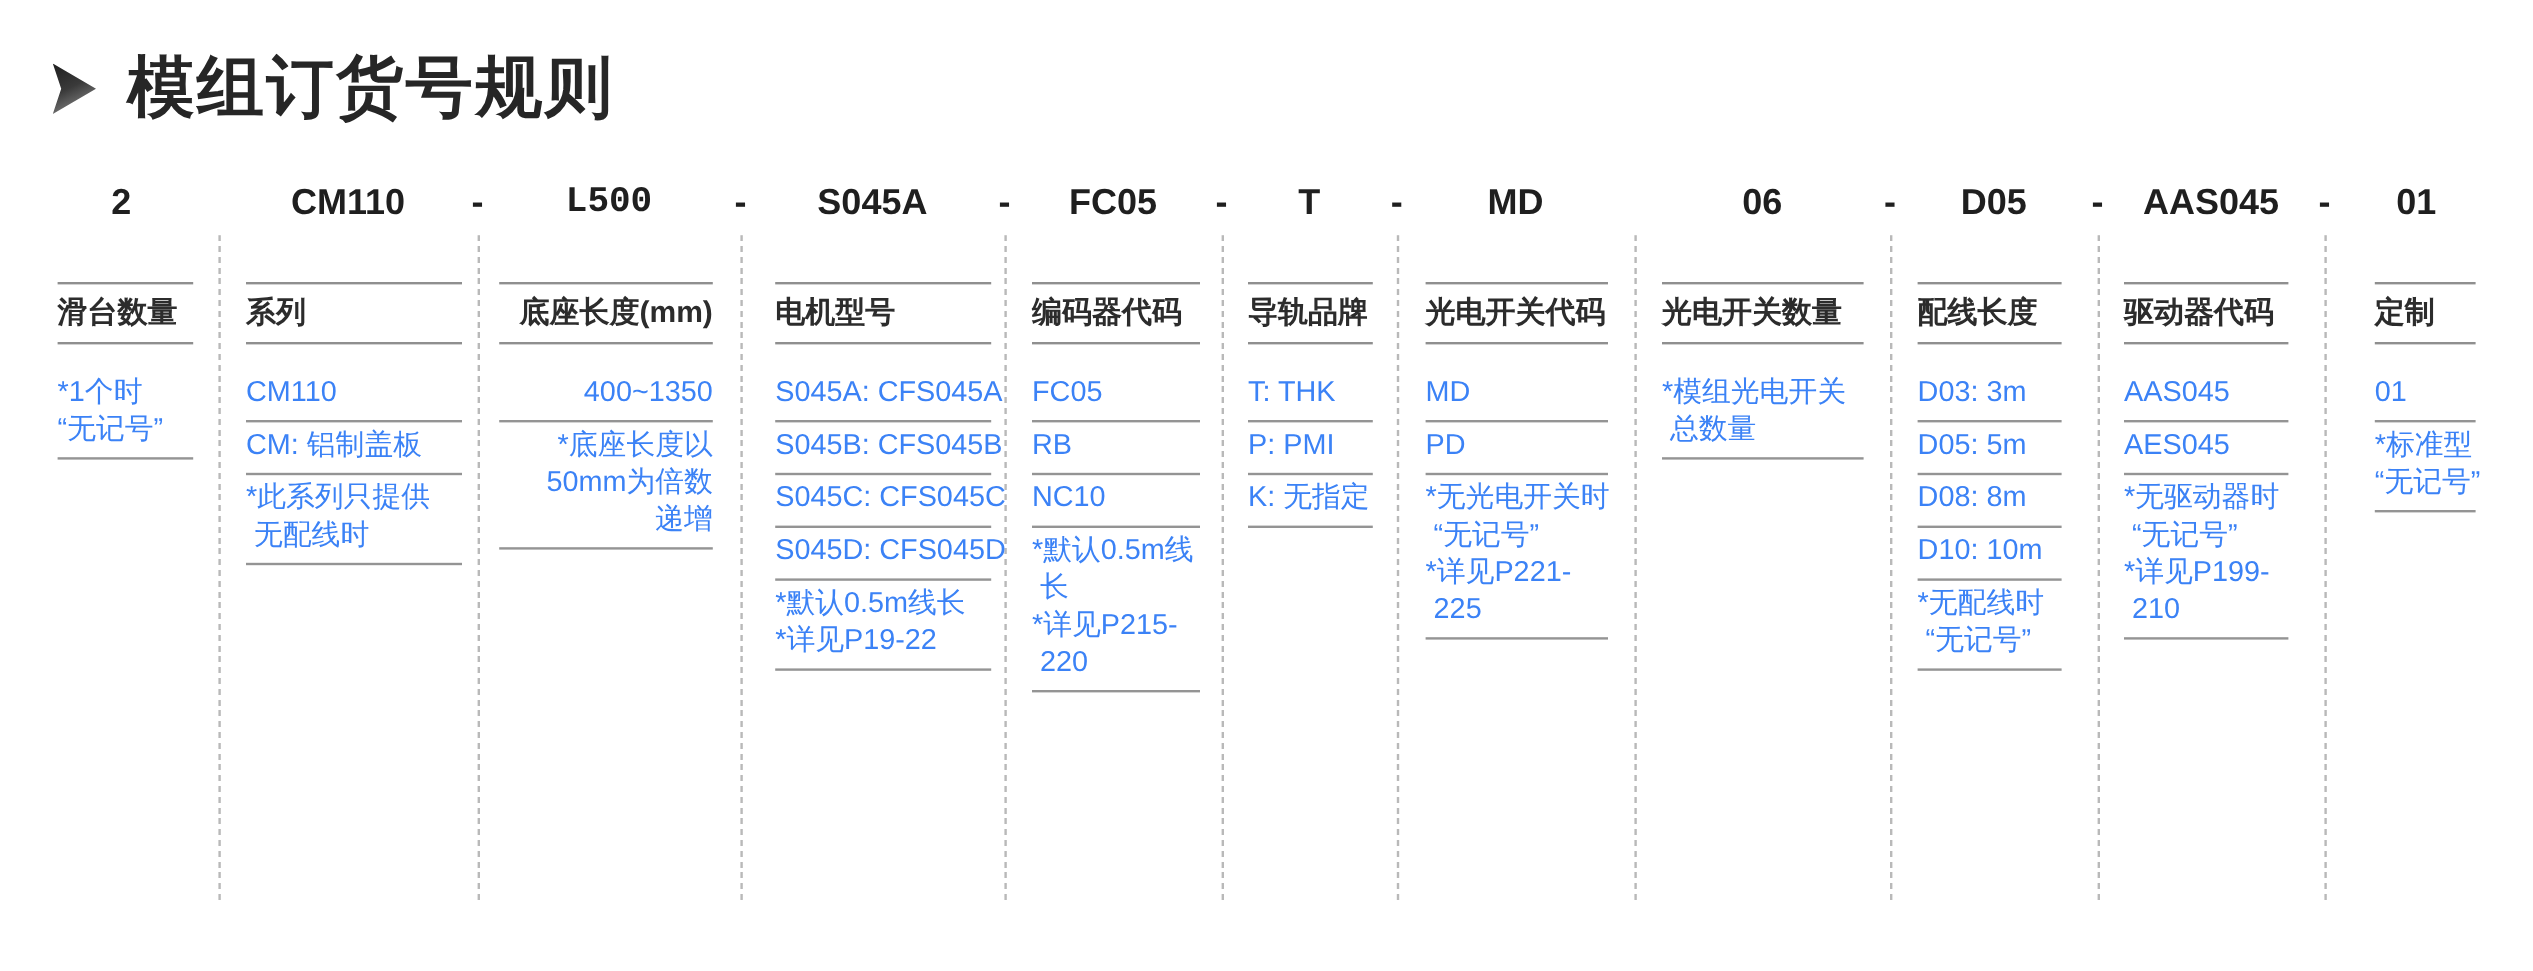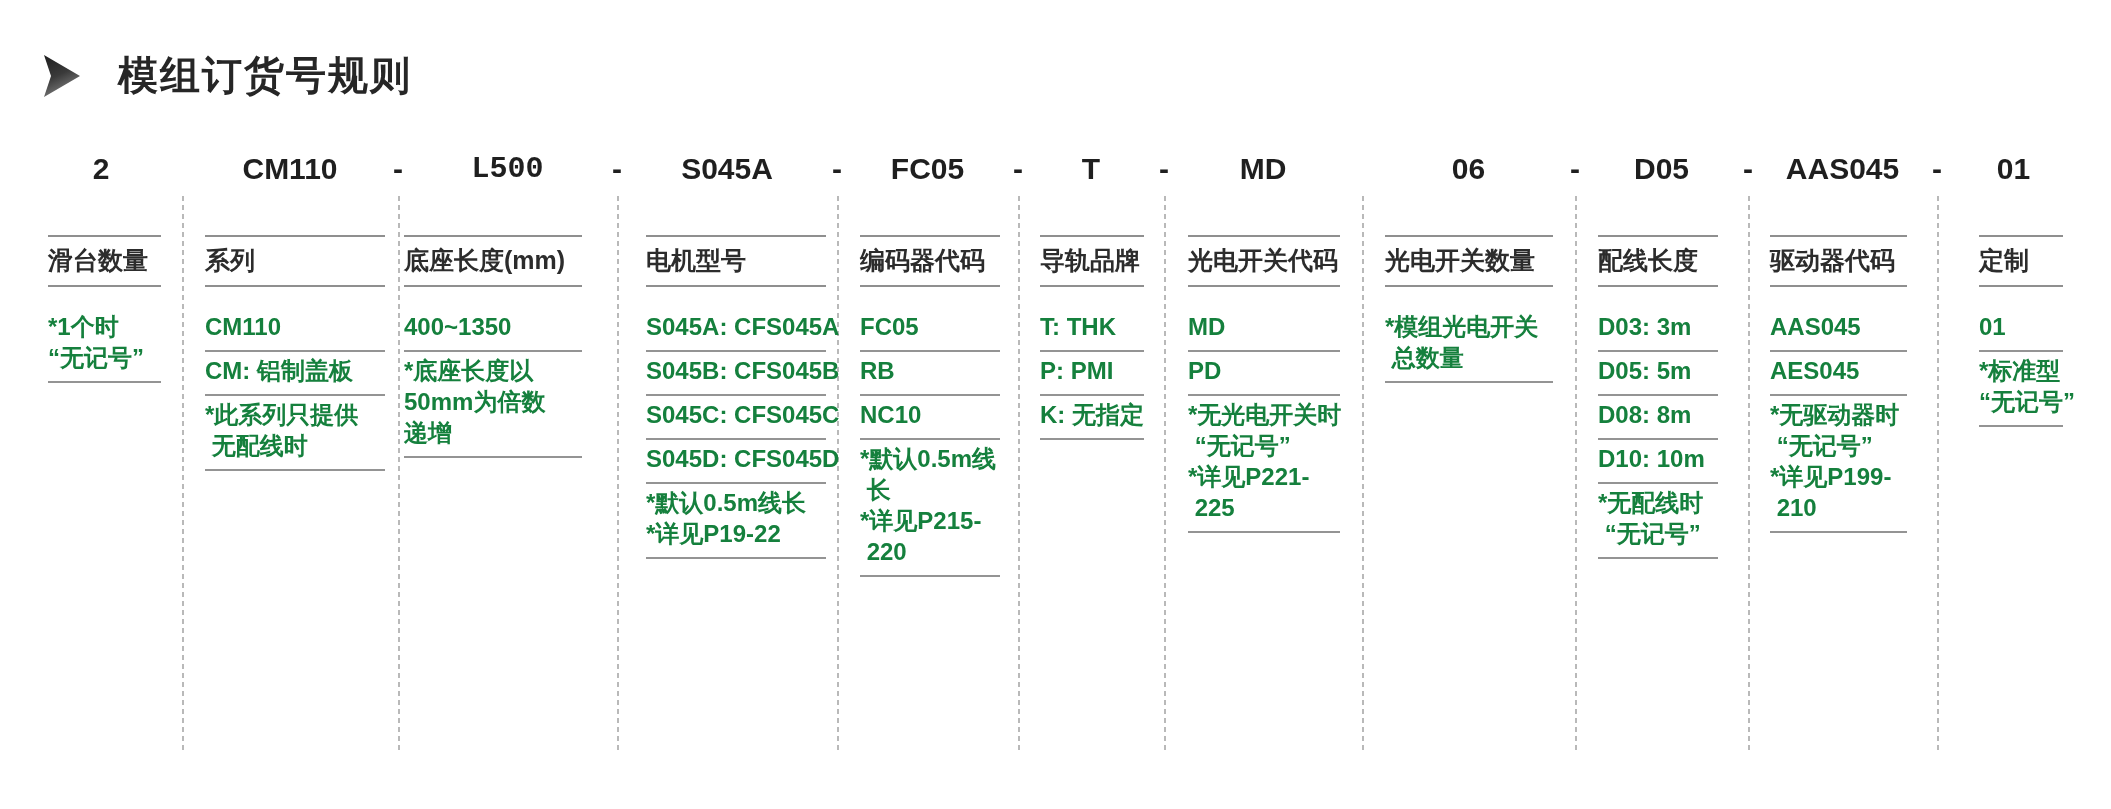--- a/index.html
+++ b/index.html
@@ -16,22 +16,22 @@
   .title-row {
     position: absolute;
     left: 44px;
     top: 36px;
     display: flex;
     align-items: center;
     gap: 26px;
   }
   .title-arrow { width: 36px; height: 42px; flex: 0 0 auto; }
   .title-text {
-    margin: 12px;
-    font-size: 40px;
+    margin: 0;
+    font-size: 56px;
     font-weight: 700;
     color: #262626;
     letter-spacing: 2px;
     white-space: nowrap;
   }
 
   
   .code-seg, .code-dash {
     position: absolute;
     top: 152px;
@@ -63,22 +63,21 @@
     font-weight: 700;
     color: #2c2c2c;
     white-space: pre;
   }
   .col-items { margin-top: 21px; }
   .col-item {
     border-bottom: 2px solid #949494;
     padding: 3px 0 8px;
     font-size: 24px;
     line-height: 31px;
-    color: #15803d;
-    font-weight: bold;
+    color: #3b82f6;
   }
   .item-line { white-space: pre; }
 </style>
 </head>
 <body>
 
 <div class="page">
 
   <div class="title-row">
     <svg class="title-arrow" viewBox="0 0 36 42" aria-hidden="true">
@@ -120,21 +119,21 @@
           </div>
           <div class="col-item">
             <div class="item-line">*此系列只提供</div>
             <div class="item-line"> 无配线时</div>
           </div>
         </div>
       </div>
       <span class="code-seg" style="left: 507.5px; font-family: Liberation Mono, monospace;">L500</span>
       <span class="code-dash" style="left: 617px;">-</span>
       <div class="divider" style="left: 617px;"></div>
-      <div class="col" style="left: 404px; width: 178px;">
+      <div class="col" style="left: 416px; width: 178px; text-align: right;">
         <div class="col-header">底座长度(mm)</div>
         <div class="col-items">
           <div class="col-item">
             <div class="item-line">400~1350</div>
           </div>
           <div class="col-item">
             <div class="item-line">*底座长度以</div>
             <div class="item-line">50mm为倍数</div>
             <div class="item-line">递增</div>
           </div>

